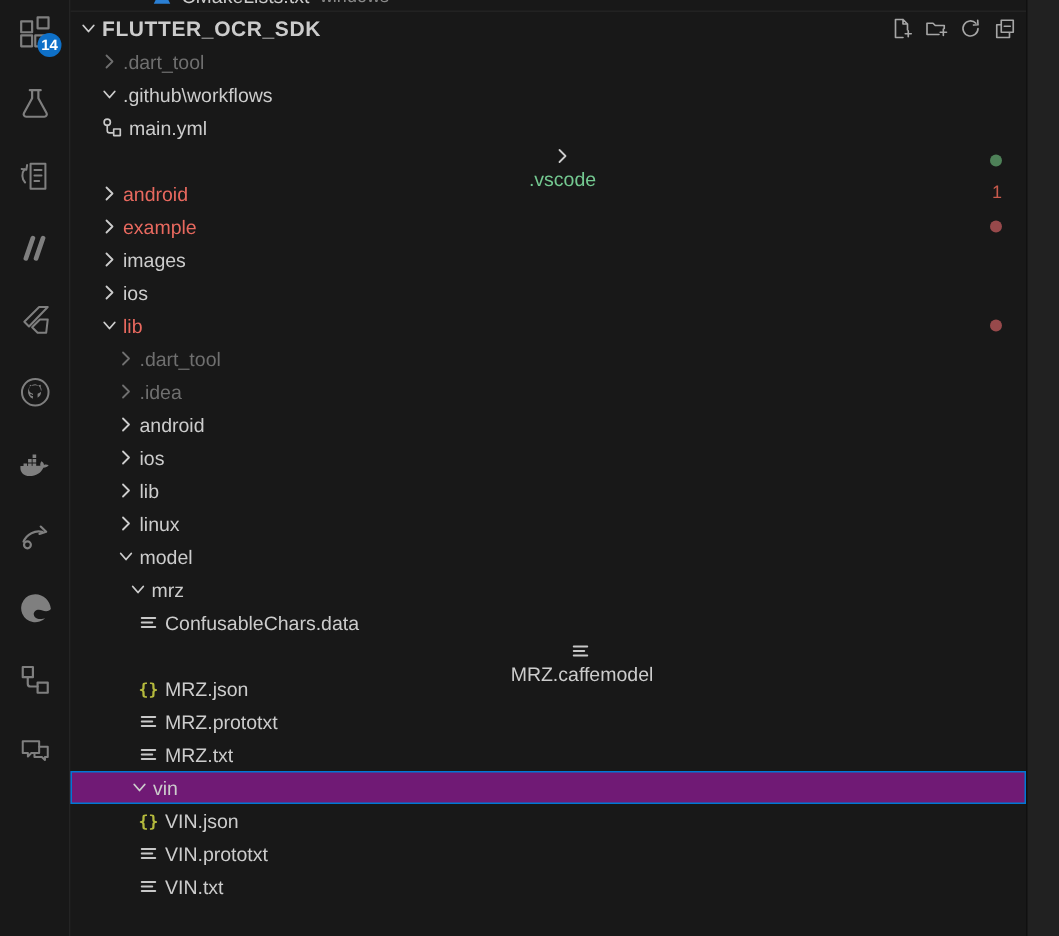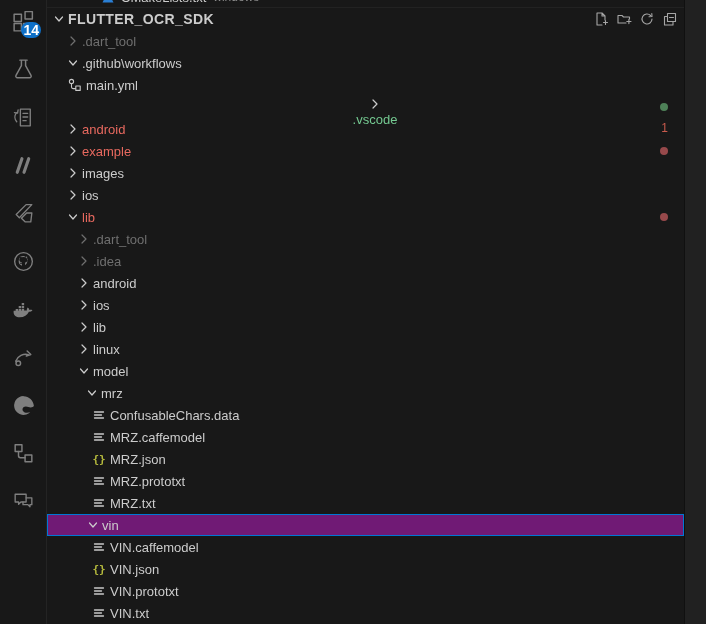--- a/index.html
+++ b/index.html
@@ -7,21 +7,21 @@
     font-family:"Liberation Sans","DejaVu Sans",sans-serif; font-size:13px; color:#cccccc; }
   .app { display:flex; width:706px; height:624px; }
 
   
   .activitybar { width:47px; flex:0 0 47px; background:#181818; border-right:1px solid #242424;
     display:flex; flex-direction:column; align-items:center; padding-top:9px; gap:23px; }
   .ab-item { position:relative; width:26px; height:25px; background:none; border:none;
     color:#7f7f7f; cursor:pointer; display:flex; align-items:center; justify-content:center; }
   .ab-item svg { width:25px; height:25px; }
   .ab-badge { position:absolute; right:-5px; bottom:-4px; min-width:16px; height:16px;
-    border-radius:8px; background:#0e70c8; color:#fff; font-size:14px; font-weight:bold;
+    border-radius:8px; background:#0e70c8; color:#fff; font-size:10px; font-weight:bold;
     display:flex; align-items:center; justify-content:center; padding:0 2px; }
 
   
   .sidebar { width:637px; flex:0 0 637px; background:#181818; display:flex; flex-direction:column; }
   .editor-strip { flex:1; background:#212121; border-left:1px solid #101010; }
 
   
   .open-editor-clip { height:8px; overflow:hidden; border-bottom:1px solid #222; }
   .oe-row { height:22px; display:flex; align-items:center; padding-left:53px; transform:translateY(-14px); }
   .oe-row .fic { margin-right:5px; }
@@ -326,21 +326,21 @@
           <span class="lbl">mrz</span>
         </div>
         <div class="row c-default" style="padding-left: 44px;">
           <span class="fic">
             <svg viewBox="0 0 16 16" fill="none" stroke="currentColor" stroke-width="1.3" stroke-linecap="round" stroke-linejoin="round">
               <path d="M3.5 5h9M3.5 8h7M3.5 11h9"></path>
             </svg>
           </span>
           <span class="lbl">ConfusableChars.data</span>
         </div>
-        <div class="row c-default" style="padding-left: 44px;">
+        <div class="row c-default" style="padding-left: 44px; flex-direction: column;">
           <span class="fic">
             <svg viewBox="0 0 16 16" fill="none" stroke="currentColor" stroke-width="1.3" stroke-linecap="round" stroke-linejoin="round">
               <path d="M3.5 5h9M3.5 8h7M3.5 11h9"></path>
             </svg>
           </span>
           <span class="lbl">MRZ.caffemodel</span>
         </div>
         <div class="row c-default" style="padding-left: 44px;">
           <span class="fic ic-json">
             <svg viewBox="0 0 16 16">
@@ -367,28 +367,20 @@
         </div>
         <div class="row c-default selected" style="padding-left: 37px;">
           <span class="chev">
             <svg viewBox="0 0 16 16" fill="none" stroke="currentColor" stroke-width="1.2" stroke-linecap="round" stroke-linejoin="round">
               <path d="M4.5 6l3.5 4 3.5-4"></path>
             </svg>
           </span>
           <span class="lbl">vin</span>
         </div>
         <div class="row c-default" style="padding-left: 44px;">
-          <span class="fic">
-            <svg viewBox="0 0 16 16" fill="none" stroke="currentColor" stroke-width="1.3" stroke-linecap="round" stroke-linejoin="round">
-              <path d="M3.5 5h9M3.5 8h7M3.5 11h9"></path>
-            </svg>
-          </span>
-          <span class="lbl">VIN.caffemodel</span>
-        </div>
-        <div class="row c-default" style="padding-left: 44px;">
           <span class="fic ic-json">
             <svg viewBox="0 0 16 16">
               <text x="8" y="12" text-anchor="middle" font-size="11" font-weight="bold" fill="currentColor" font-family="DejaVu Sans Mono, monospace">{}</text>
             </svg>
           </span>
           <span class="lbl">VIN.json</span>
         </div>
         <div class="row c-default" style="padding-left: 44px;">
           <span class="fic">
             <svg viewBox="0 0 16 16" fill="none" stroke="currentColor" stroke-width="1.3" stroke-linecap="round" stroke-linejoin="round">

